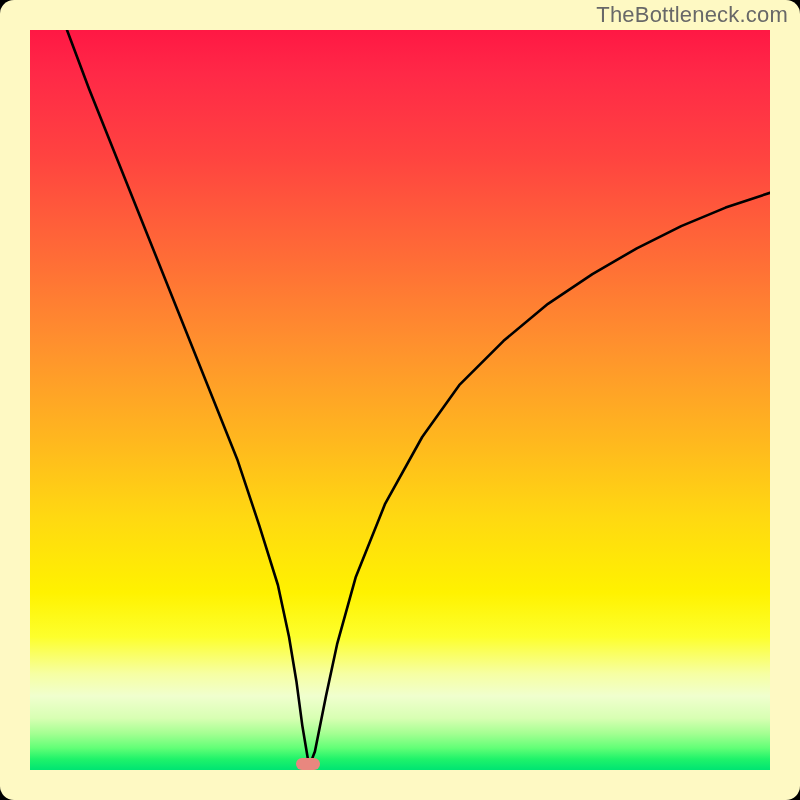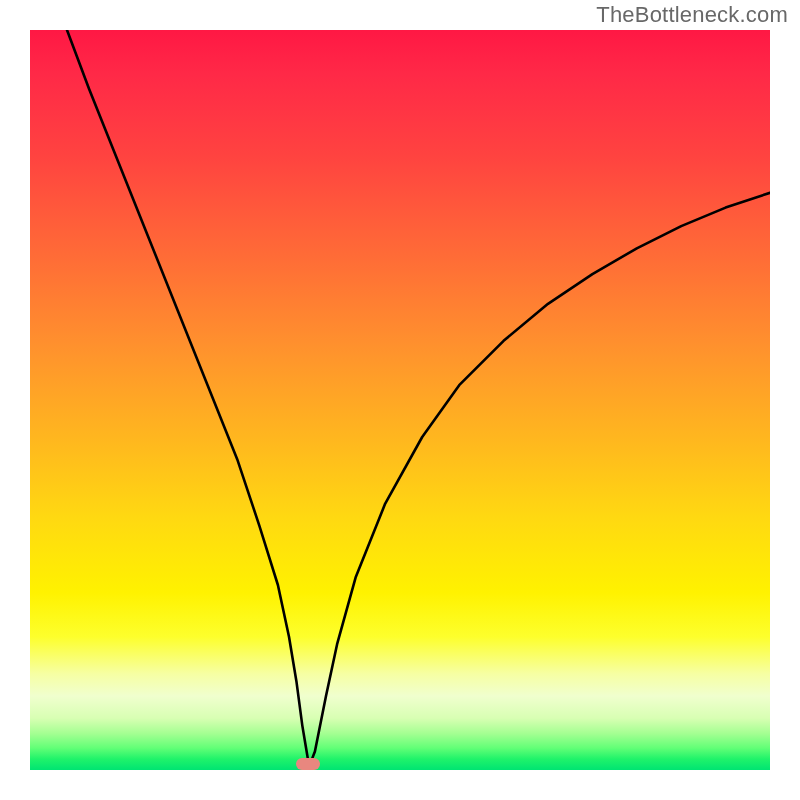--- a/index.html
+++ b/index.html
@@ -8,21 +8,22 @@
     width: 800px;
     height: 800px;
     overflow: hidden;
     background: #000;
     font-family: Arial, Helvetica, sans-serif;
   }
   .frame {
     position: relative;
     width: 800px;
     height: 800px;
-    background: #ffffff;
+    background: #fef9c3;
+    border-radius: 14px;
   }
   .watermark {
     position: absolute;
     top: 2px;
     right: 12px;
     color: #686868;
     font-size: 22px;
     font-weight: 500;
     letter-spacing: 0.2px;
     z-index: 5;

